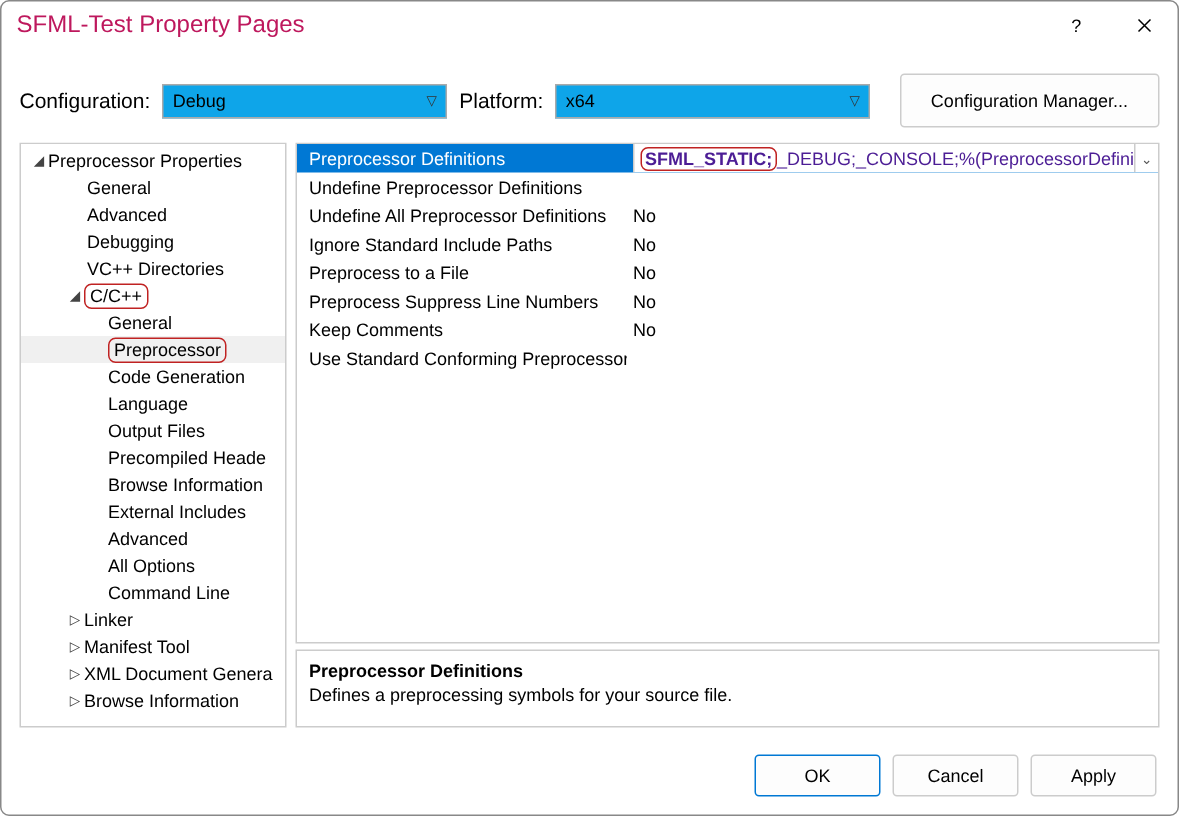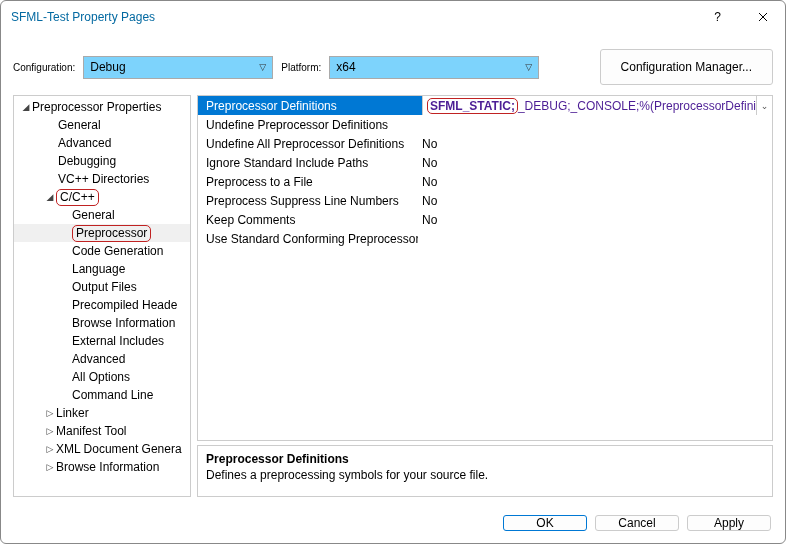--- a/index.html
+++ b/index.html
@@ -1,22 +1,22 @@
 <!DOCTYPE html>
 <html><head>
 <meta charset="utf-8">
 <style>
   * { box-sizing: border-box; margin: 0; padding: 0; font-family: 'Segoe UI', Tahoma, sans-serif; font-size: 12px; }
   body { background: #fff; width: 786px; height: 544px; border: 1px solid #888; border-radius: 6px; overflow: hidden; display: flex; flex-direction: column; }
   .titlebar { height: 32px; display: flex; align-items: center; padding: 0 0 0 10px; }
-  .titlebar-title { flex: 1; font-size: 12px; color: #0369a1; }
+  .titlebar-title { flex: 1; font-size: 16px; color: #be185d; }
   .titlebar-btn { width: 45px; height: 32px; display: flex; align-items: center; justify-content: center; color: #000; }
   .config-row { display: flex; align-items: center; gap: 8px; padding: 16px 12px 10px 12px; }
-  .config-label { font-size: 10px; }
-  .combo { border: 1px solid #aaa; height: 23px; display: flex; align-items: center; padding: 0 6px; background: #7dd3fc; position: relative; }
+  .config-label { font-size: 14px; }
+  .combo { border: 1px solid #aaa; height: 23px; display: flex; align-items: center; padding: 0 6px; background: #0ea5e9; position: relative; }
   .combo.config { width: 190px; }
   .combo.platform { width: 210px; }
   .combo-val { flex: 1; }
   .combo-arrow { font-size: 9px; color: #333; }
   .cfg-mgr-btn { border: 1px solid #ccc; background: #fdfdfd; height: 36px; padding: 0 20px; border-radius: 3px; margin-left: auto; }
   .main { flex: 1; display: flex; padding: 0 12px 8px 12px; gap: 6px; overflow: hidden; }
   .tree { width: 192px; border: 1px solid #ccc; background: #fff; overflow: hidden; padding-top: 2px; }
   .tree-item { height: 18px; display: flex; align-items: center; white-space: nowrap; overflow: hidden; }
   .tree-item.sel { background: #f0f0f0; align-items: center; }
   .tree-item .exp { width: 12px; text-align: center; font-size: 9px; color: #444; display: inline-block; }
@@ -26,21 +26,21 @@
   .grid-row { height: 19px; display: flex; align-items: center; }
   .grid-row.sel { background: #0078d4; color: #fff; }
   .grid-key { width: 220px; padding-left: 8px; overflow: hidden; white-space: nowrap; }
   .grid-val { flex: 1; padding-left: 4px; display: flex; align-items: center; overflow: hidden; white-space: nowrap; }
   .valbox { background: #fff; color: #4c1d95; border-left: 1px solid #ccc; height: 19px; display: flex; align-items: center; flex: 1; padding-left: 4px; }
   .valbox .red { border: 1.5px solid #c02222; border-radius: 5px; padding: 0 2px; font-weight: bold; }
   .valdrop { width: 16px; text-align: center; color: #555; font-size: 9px; border-left: 1px solid #ccc; height: 19px; display: flex; align-items: center; justify-content: center; background: #fff; }
   .desc { border: 1px solid #ccc; background: #fff; margin-top: 4px; padding: 6px 8px; height: 52px; }
   .desc-title { font-weight: bold; margin-bottom: 2px; }
   .footer { display: flex; justify-content: flex-end; gap: 8px; padding: 10px 14px 12px; }
-  .dlg-btn { width: 84px; height: 16px; border: 1px solid #ccc; background: #fdfdfd; border-radius: 3px; }
+  .dlg-btn { width: 84px; height: 28px; border: 1px solid #ccc; background: #fdfdfd; border-radius: 3px; }
   .dlg-btn.default { border: 1px solid #0078d4; }
 </style>
 </head>
 <body>
 
 <div class="titlebar">
   <div class="titlebar-title">SFML-Test Property Pages</div>
   <div class="titlebar-btn">?</div>
   <div class="titlebar-btn">
     <svg width="10" height="10" viewBox="0 0 10 10">

